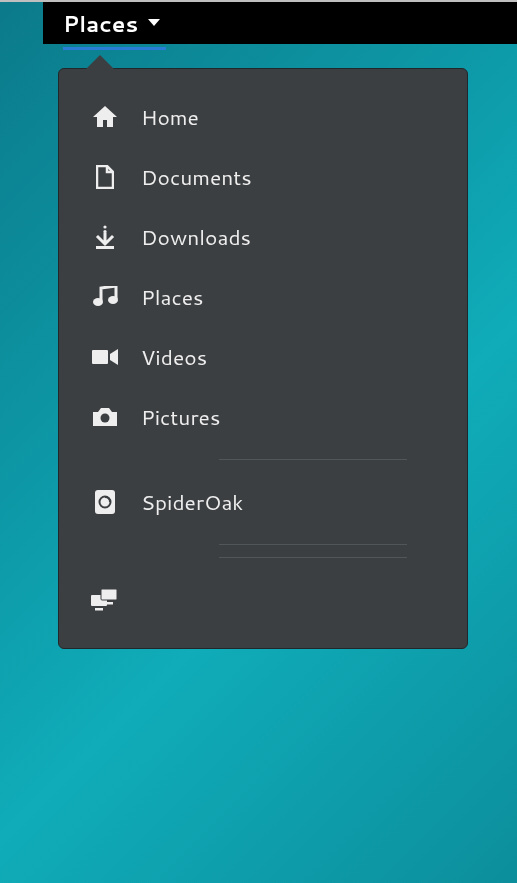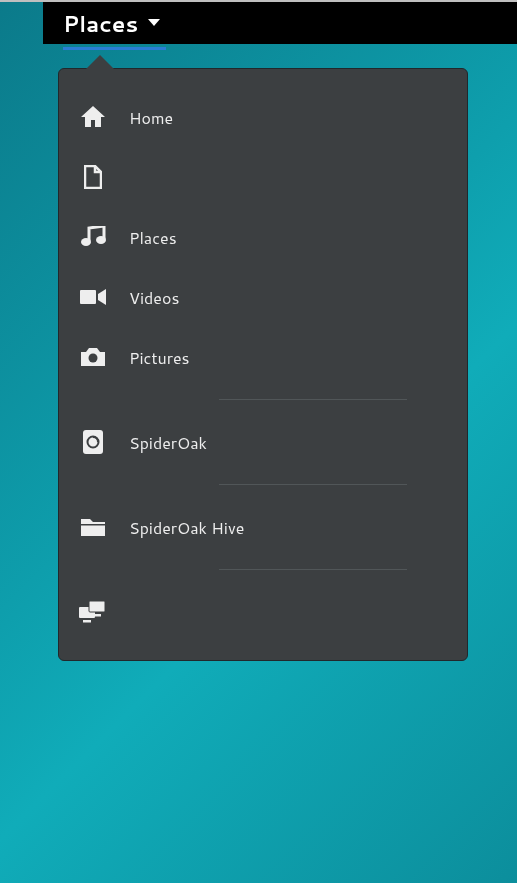--- a/index.html
+++ b/index.html
@@ -59,23 +59,23 @@
     top: -14px;
     left: 27px;
     border: 14px solid transparent;
     border-bottom-color: #3c3f41;
     border-top: none;
   }
   .menu-item {
     display: flex;
     align-items: center;
     height: 60px;
-    padding: 0 20px;
+    padding: 0 32px;
     color: #eeeeee;
-    font-size: 16px;
+    font-size: 21px;
     cursor: pointer;
     gap: 22px;
   }
   .icon-slot {
     width: 28px;
     display: flex;
     justify-content: center;
     align-items: center;
   }
   .separator {
@@ -113,22 +113,34 @@
     <span>Home</span>
   </div>
 
   <div class="menu-item">
     <span class="icon-slot">
       <svg width="18" height="24" viewBox="0 0 18 24">
           <path d="M1 1 H11 L17 7 V23 H1 Z" fill="none" stroke="#eeeeee" stroke-width="2.5"></path>
           <path d="M11 1 V7 H17" fill="none" stroke="#eeeeee" stroke-width="2.5"></path>
         </svg>
     </span>
-  </div>
-
+    <span>Documents</span>
+  </div>
+
+  <div class="menu-item">
+    <span class="icon-slot">
+      <svg width="22" height="24" viewBox="0 0 22 24">
+        <circle cx="11" cy="2" r="1.6" fill="#eeeeee"></circle>
+        <circle cx="11" cy="6.5" r="1.6" fill="#eeeeee"></circle>
+        <path d="M11 9 V17 M4 12 L11 19 L18 12" fill="none" stroke="#eeeeee" stroke-width="3" stroke-linecap="square"></path>
+        <rect x="2" y="21" width="18" height="3" fill="#eeeeee"></rect>
+      </svg>
+    </span>
+    <span>Downloads</span>
+  </div>
 
   <div class="menu-item">
     <span class="icon-slot">
       <svg width="26" height="22" viewBox="0 0 26 22">
         <path d="M9 15 V2 L24 0 V13" fill="none" stroke="#eeeeee" stroke-width="3"></path>
         <ellipse cx="6" cy="16" rx="5" ry="4" fill="#eeeeee"></ellipse>
         <ellipse cx="21" cy="14" rx="5" ry="4" fill="#eeeeee"></ellipse>
       </svg>
     </span>
     <span>Places</span>
@@ -162,29 +174,20 @@
         <rect x="1" y="1" width="20" height="24" rx="3" fill="#eeeeee"></rect>
         <circle cx="11" cy="13" r="5.5" fill="none" stroke="#3c3f41" stroke-width="2"></circle>
         <path d="M11 8 A5 5 0 0 1 16 13" fill="none" stroke="#3c3f41" stroke-width="2"></path>
       </svg>
     </span>
     <span>SpiderOak</span>
   </div>
 
   <div class="separator"></div>
 
-  <div class="menu-item">
-    <span class="icon-slot">
-      <svg width="26" height="20" viewBox="0 0 26 20">
-        <path d="M1 2 H10 L13 5 H25 V19 H1 Z" fill="#eeeeee"></path>
-        <rect x="1" y="7" width="24" height="1.5" fill="#3c3f41"></rect>
-      </svg>
-    </span>
-    <span>SpiderOak Hive</span>
-  </div>
 
   <div class="separator"></div>
 
   <div class="menu-item">
     <span class="icon-slot">
       <svg width="28" height="22" viewBox="0 0 28 22">
         <rect x="0" y="6" width="16" height="11" rx="1" fill="#eeeeee"></rect>
         <rect x="4" y="19" width="8" height="2.5" fill="#eeeeee"></rect>
         <rect x="10" y="0" width="16" height="11" rx="1" fill="#eeeeee" stroke="#3c3f41" stroke-width="1"></rect>
         <rect x="14" y="13" width="8" height="2.5" fill="#eeeeee"></rect>

